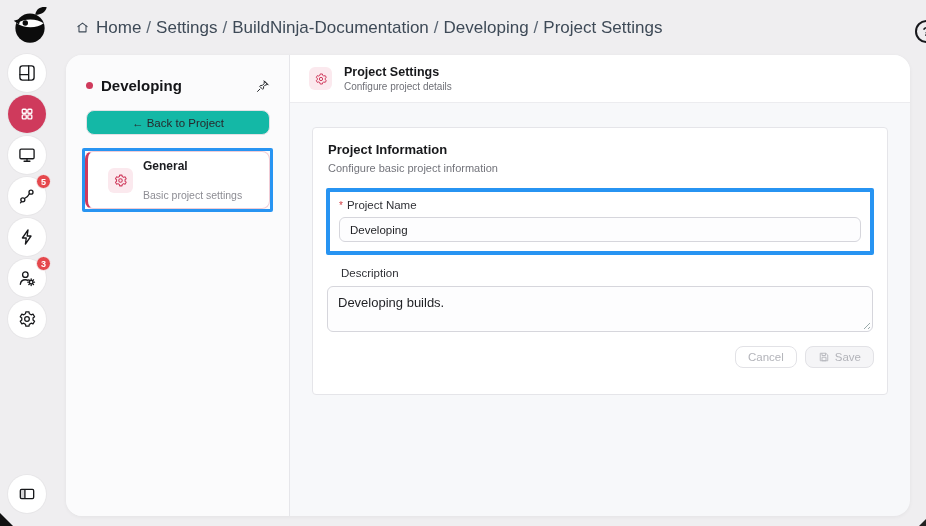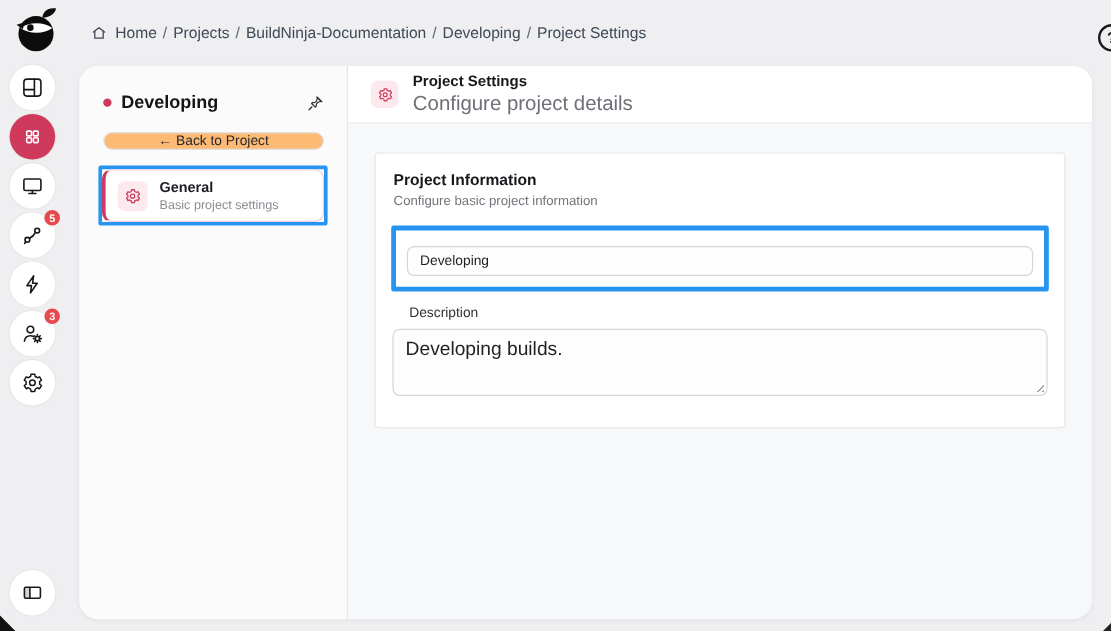--- a/index.html
+++ b/index.html
@@ -13,71 +13,71 @@
   .rail-btn { position:absolute; left:8px; width:38px; height:38px; border-radius:50%;
               background:#ffffff; display:flex; align-items:center; justify-content:center;
               box-shadow:0 0 0 1px rgba(0,0,0,0.03); cursor:pointer; }
   .rail-btn.active { background:#cf3a5c; }
   .badge { position:absolute; top:-3px; right:-5px; min-width:15px; height:15px; padding:0 3px;
            border-radius:8px; background:#e5484d; color:#fff; font-size:9px; font-weight:700;
            display:flex; align-items:center; justify-content:center; border:1.5px solid #f3f2f4; }
 
   
   .topbar { position:absolute; left:66px; top:0; right:0; height:55px; display:flex; align-items:center; }
-  .breadcrumb { display:flex; align-items:center; gap:5px; padding-left:10px; font-size:13px; color:#3e4a57; }
+  .breadcrumb { display:flex; align-items:center; gap:5px; padding-left:10px; font-size:17px; color:#3e4a57; }
   .crumb { cursor:pointer; }
   .crumb-sep { color:#5a6673; }
   .home-ic { width:13px; height:13px; margin-right:2px; margin-top:-1px; }
   .help-btn { position:absolute; left:849px; top:20px; width:23px; height:23px; border-radius:50%;
               border:2px solid #17181c; color:#17181c; font-size:13px; font-weight:700;
               display:flex; align-items:center; justify-content:center; cursor:pointer; background:transparent; }
 
   
   .app { position:absolute; left:66px; top:55px; width:844px; height:461px; background:#f7f8fa;
          border-radius:16px; overflow:hidden; box-shadow:0 1px 4px rgba(0,0,0,0.05); display:flex; }
 
   
   .proj-panel { width:224px; height:100%; background:#fbfbfc; border-right:1px solid #e6e6ea; position:relative; }
   .proj-head { display:flex; align-items:center; gap:8px; padding:22px 18px 0 20px; }
   .proj-dot { width:7px; height:7px; border-radius:50%; background:#cf3a5c; }
   .proj-title { font-size:15px; font-weight:700; color:#141518; flex:1; }
   .pin { width:16px; height:16px; cursor:pointer; }
-  .back-btn { display:block; margin:16px 20px 0 20px; width:184px; height:15px; background:#fdba74;
+  .back-btn { display:block; margin:16px 20px 0 20px; width:184px; height:25px; background:#14b8a6;
               border:1px solid #e1e1e5; border-radius:8px; font-size:11.5px; color:#27282c;
               font-family:"Liberation Sans",sans-serif; cursor:pointer; }
   .hl-box { border:3px solid #2794f2; border-radius:2px; }
   .nav-wrap { margin:13px 16px 0 16px; }
-  .nav-item { display:flex; align-items:center; gap:10px; padding:7px 10px; border-radius:8px; cursor:pointer; }
+  .nav-item { display:flex; align-items:center; gap:10px; padding:7px 20px; border-radius:8px; cursor:pointer; }
   .nav-item.selected { background:#ffffff; border:1px solid #f0ccd6; border-left:3px solid #cf3a5c; }
   .nav-ic { width:25px; height:25px; border-radius:6px; background:#fbe9ee; display:flex; align-items:center; justify-content:center; flex:none; }
   .nav-txt .t { font-size:12px; font-weight:600; color:#1b1c20; }
-  .nav-txt .d { font-size:10.5px; color:#8d8d94; margin-top:2px; }
+  .nav-txt .d { font-size:10.5px; color:#8d8d94; margin-top:16px; }
   .nav-item.plain { margin:9px 0 0 4px; }
 
   
   .main { flex:1; display:flex; flex-direction:column; }
   .main-head { height:48px; background:#ffffff; border-bottom:1px solid #ececef; display:flex; align-items:center; gap:12px; padding:0 0 0 19px; }
   .head-ic { width:23px; height:23px; border-radius:6px; background:#fbe9ee; display:flex; align-items:center; justify-content:center; }
   .head-title { font-size:12.5px; font-weight:700; color:#17181b; }
-  .head-sub { font-size:17px; color:#6f7077; margin-top:2px; }
+  .head-sub { font-size:10px; color:#6f7077; margin-top:2px; }
 
   .card { margin:24px 22px 0 22px; background:#ffffff; border:1px solid #e5e5e9; border-radius:4px; padding:14px 13px 26px 13px; }
   .card-title { font-size:13px; font-weight:700; color:#17181b; margin-left:2px; }
   .card-sub { font-size:11px; color:#73747b; margin:5px 0 14px 2px; }
 
   .field-hl { border:4px solid #2794f2; border-radius:2px; padding:7px 9px 9px 9px; }
   .f-label { font-size:11.5px; color:#303136; }
   .req { color:#d03a40; margin-right:4px; font-size:10px; }
   .text-input { display:block; width:100%; height:25px; margin-top:6px; border:1px solid #d6d6dc; border-radius:6px;
                 background:#fdfdfe; font-size:11.5px; color:#1f2024; padding:0 10px;
                 font-family:"Liberation Sans",sans-serif; }
   .desc-label { display:block; font-size:11.5px; color:#303136; margin:12px 0 0 15px; }
   .ta-wrap { position:relative; margin:7px 1px 0 1px; }
-  textarea.desc { display:block; width:100%; height:56px; border:1px solid #d6d6dc; border-radius:6px; background:#fdfdfe;
-                  font-size:16px; color:#1f2024; padding:8px 10px; resize:none;
+  textarea.desc { display:block; width:100%; height:46px; border:1px solid #d6d6dc; border-radius:6px; background:#fdfdfe;
+                  font-size:13px; color:#1f2024; padding:8px 10px; resize:none;
                   font-family:"Liberation Sans",sans-serif; }
   .grip { position:absolute; right:3px; bottom:3px; width:9px; height:9px;
           background:repeating-linear-gradient(135deg, transparent 0 2px, #9aa 2px 3px);
           clip-path:polygon(100% 0, 100% 100%, 0 100%); }
   .actions { display:flex; justify-content:flex-end; gap:8px; margin-top:14px; }
   .btn { height:22px; border-radius:8px; border:1px solid #e2e2e6; font-size:11.5px; color:#b3b4ba;
          display:flex; align-items:center; gap:5px; padding:0 12px; cursor:pointer;
          font-family:"Liberation Sans",sans-serif; }
   .btn.cancel { background:#ffffff; }
   .btn.save { background:#f5f5f7; }
@@ -172,21 +172,21 @@
   </nav>
 
   <header class="topbar">
     <div class="breadcrumb">
       <svg class="home-ic" viewBox="0 0 24 24" stroke="#3e4a57" stroke-width="2" fill="none" stroke-linecap="round" stroke-linejoin="round">
         <path d="M3.5 10.5 12 4l8.5 6.5"></path>
           <path d="M5.5 9v11h13V9"></path>
       </svg>
       <span class="crumb">Home</span>
       <span class="crumb-sep">/</span>
-      <span class="crumb">Projects</span>
+      <span class="crumb">Settings</span>
       <span class="crumb-sep">/</span>
       <span class="crumb">BuildNinja-Documentation</span>
       <span class="crumb-sep">/</span>
       <span class="crumb">Developing</span>
       <span class="crumb-sep">/</span>
       <span class="crumb">Project Settings</span>
     </div>
     <div class="help-btn">?</div>
 
   </header>
@@ -240,28 +240,44 @@
           <div class="head-title">Project Settings</div>
           <div class="head-sub">Configure project details</div>
         </span>
       </div>
 
       <div class="card">
         <div class="card-title">Project Information</div>
         <div class="card-sub">Configure basic project information</div>
 
         <div class="field-hl">
+          <div class="f-label">
+            <span class="req">*</span><span>Project Name</span>
+          </div>
           <input class="text-input" type="text" value="Developing" style="">
         </div>
 
         <label class="desc-label">Description</label>
         <div class="ta-wrap">
           <textarea class="desc" style="">Developing builds.</textarea>
           <span class="grip"></span>
         </div>
 
+        <div class="actions">
+          <button class="btn cancel">
+            <span>Cancel</span>
+          </button>
+          <button class="btn save">
+            <svg viewBox="0 0 24 24" width="12" height="12" stroke="#b3b4ba" stroke-width="1.8" fill="none" stroke-linejoin="round">
+              <path d="M4.5 4.5h11L19.5 8v11.5h-15z"></path>
+                <path d="M8 4.5V9h7V4.5"></path>
+                <rect x="8" y="12.5" width="8" height="7"></rect>
+            </svg>
+            <span>Save</span>
+          </button>
+        </div>
       </div>
     </section>
   </div>
 
   <div class="cursor-bl"></div>
   <div class="cursor-br"></div>
 </div>
 
 </body></html>

